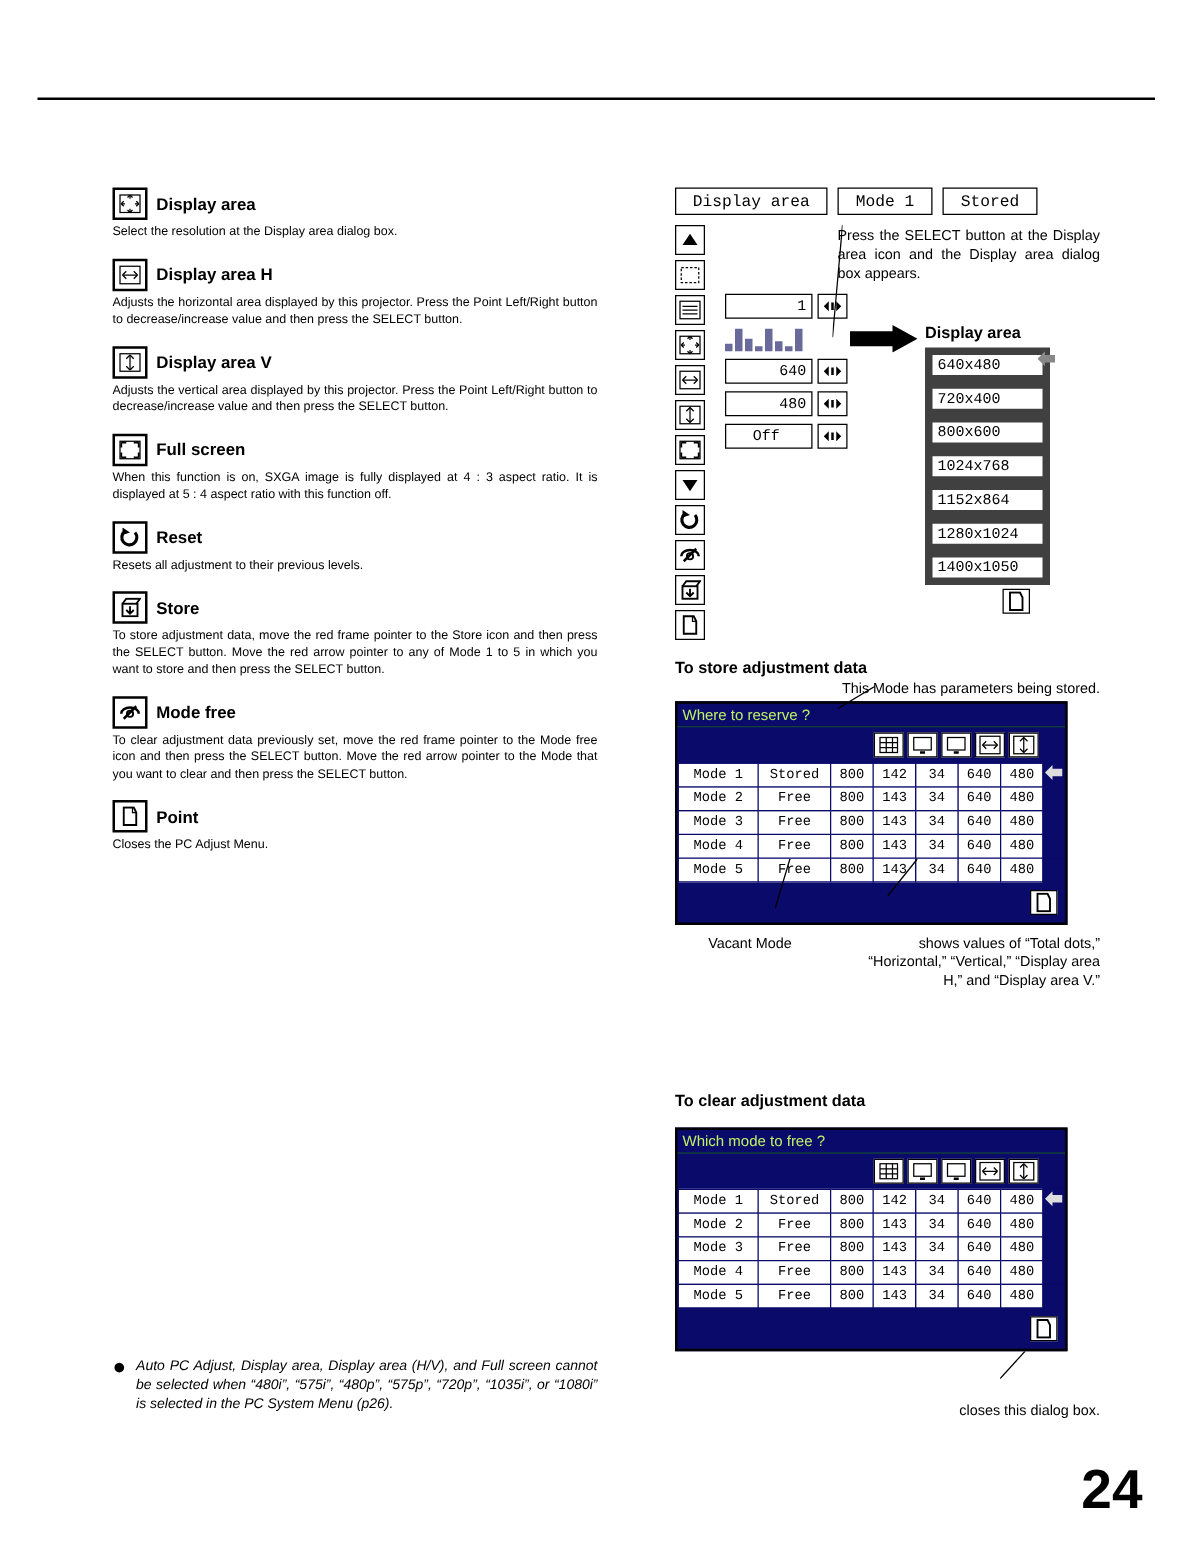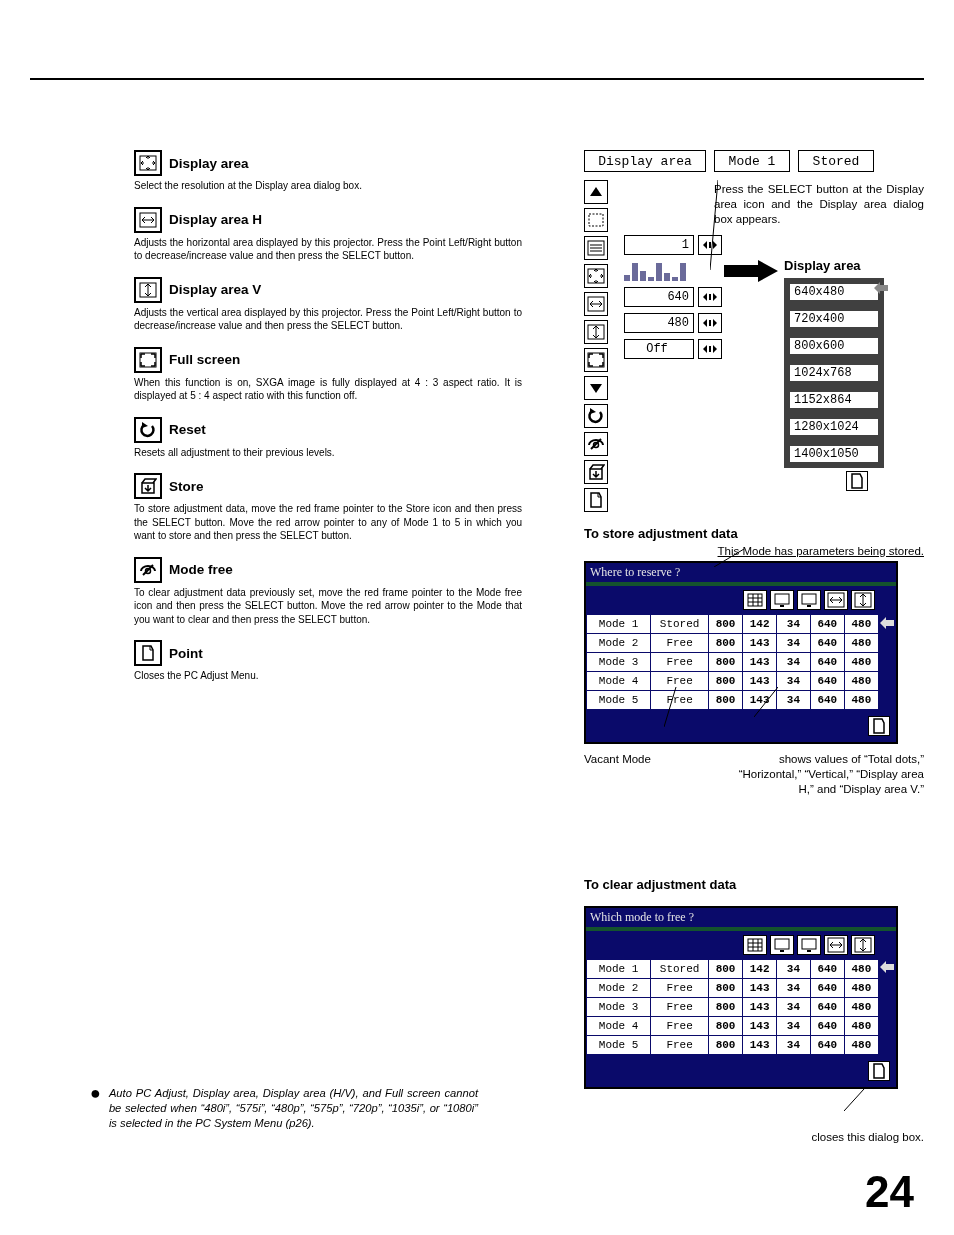--- a/index.html
+++ b/index.html
@@ -5,21 +5,21 @@
   @page { margin:0; }
   html,body { margin:0; padding:0; }
   body {
     width:954px; height:1235px;
     font-family: Helvetica, Arial, sans-serif;
     color:#000;
     position:relative;
     background:#fff;
   }
   .rule-top { position:absolute; left:30px; right:30px; top:78px; border-top:2px solid #000; }
-  .content { position:absolute; left:90px; top:150px; width:790px;margin-left:44px; }
+  .content { position:absolute; left:90px; top:150px; width:790px; }
   .twocol { display:flex; justify-content:space-between; }
   .leftcol { width:388px; }
   .rightcol { width:340px; }
 
   
   .sec { margin-bottom:14px; }
   .sec-head { display:flex; align-items:center; margin-bottom:3px; }
   .icon-box {
     width:24px; height:22px; border:2px solid #000; background:#fff;
     display:flex; align-items:center; justify-content:center; margin-right:7px;
@@ -74,47 +74,47 @@
   }
   .reslist .arrow-sel { position:absolute; left:90px; top:2px; }
   .exit-btn {
     width:20px; height:18px; border:1px solid #000; margin-top:4px; margin-left:62px;
     display:flex; align-items:center; justify-content:center; background:#fff;
   }
 
   
   .store-panel { margin-top:16px; }
   .panel-title { font-weight:bold; font-size:13px; margin-bottom:4px;}
-  .panel-sub { font-size:11.5px; text-align:right; margin-bottom:4px;text-decoration:underline;}
+  .panel-sub { font-size:11.5px; text-align:right; margin-bottom:4px;}
   .osd {
     border:2px solid #000; background:#0a0a6a; width:310px;
   }
   .osd-head {
-    color:#e5e5e5; font-family:Liberation Serif, serif; font-size:12px; padding:2px 4px;
-    border-bottom:4px solid #14532d;
+    color:#bef264; font-family:Liberation Sans, sans-serif; font-size:12px; padding:2px 4px;
+    border-bottom:1px solid #14532d;
   }
   .osd-icons { display:flex; justify-content:flex-end; gap:3px; padding:4px 6px; background:#0a0a6a;}
   .osd-icons .mini {
     width:22px; height:18px; border:1px solid #000; background:#fff;
     display:flex; align-items:center; justify-content:center;
   }
   .osd-table { width:100%; border-collapse:collapse; font-family:"Courier New",monospace; font-size:11px; background:#0a0a6a;}
   .osd-table td {
     border:1px solid #0a0a6a; background:#fff; text-align:center; height:16px;
   }
   .osd-table td.name { width:64px; text-align:center;}
   .osd-table td.stat { width:56px;}
-  .osd-table td.n { width:32px;font-weight:bold;}
+  .osd-table td.n { width:32px;}
   .osd-foot { display:flex; justify-content:flex-end; padding:6px;}
   .osd .selptr { width:14px; text-align:left; background:#0a0a6a !important; border:none !important;}
   .osd .selptr svg path{ fill:#ddd;}
 
   .callout { font-size:11.5px; line-height:1.3;text-align:right; }
   .callout-row { display:flex; margin-top:8px; gap:20px;}
-  .callout-row .a { width:120px; text-align:left;}
+  .callout-row .a { width:120px; text-align:center;}
   .callout-row .b { width:200px;}
 
   .clear-panel { margin-top:80px;}
   .close-note { font-size:11.5px; text-align:right; margin-top:20px;}
 
   .footnote { position:absolute; left:90px; width:388px; top:1086px; display:flex; font-size:11.2px; font-style:italic; line-height:1.35; text-align:justify;}
   .footnote .dot { font-style:normal; font-size:18px; line-height:0.8; margin-right:8px;}
 
   .pagenum { position:absolute; right:40px; bottom:18px; font-size:44px; font-weight:bold;}
 

